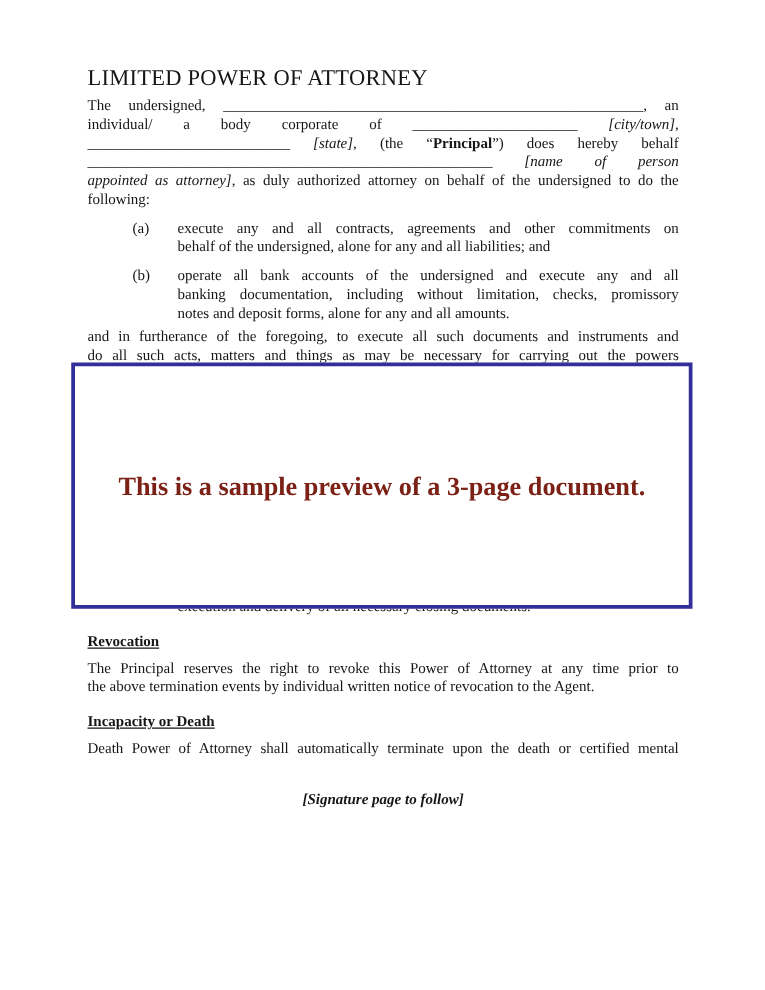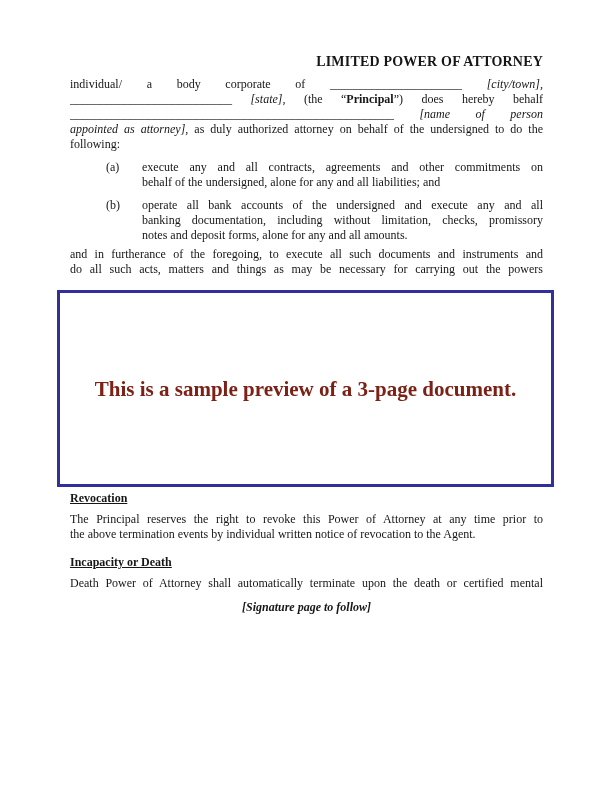--- a/index.html
+++ b/index.html
@@ -14,23 +14,23 @@
     color: #161616;
     overflow: hidden;
   }
   .content {
     position: absolute;
     left: 70px;
     top: 54px;
     width: 473px;
   }
   .doc-title {
-    text-align: right;
-    font-weight: bold;
-    font-size: 14px;
+    text-align: left;
+    font-weight: normal;
+    font-size: 18px;
     line-height: 16px;
     letter-spacing: 0.2px;
   }
   .line {
     text-align: justify;
     text-align-last: justify;
   }
   .line.last {
     text-align-last: left;
   }
@@ -45,21 +45,21 @@
   
   [data-name="intro-paragraph"]        { margin-top: 7px; }
   [data-name="list-item-a"]            { margin-top: 8px; }
   [data-name="list-item-b"]            { margin-top: 8px; }
   [data-name="furtherance-paragraph"]  { margin-top: 4px; }
   [data-name="partial-covered-line"]   { margin-top: 186px; padding-left: 72px; }
   [data-name="revocation-heading"]     { margin-top: 13px; }
   [data-name="revocation-paragraph"]   { margin-top: 6px; }
   [data-name="incapacity-heading"]     { margin-top: 13px; }
   [data-name="incapacity-paragraph"]   { margin-top: 6px; }
-  [data-name="signature-note"]         { margin-top: 9px; }
+  [data-name="signature-note"]         { margin-top: 26px; }
 
   .preview-overlay {
     position: absolute;
     left: 57px;
     top: 290px;
     width: 497px;
     height: 197px;
     box-sizing: border-box;
     background: #ffffff;
     border: 3px solid #322e9a;
@@ -77,20 +77,21 @@
   }
 </style>
 </head>
 <body>
 
 <div class="page" data-name="document-page">
   <div class="content" data-name="document-body">
     <div class="doc-title" data-name="document-title">LIMITED POWER OF ATTORNEY</div>
 
   <div class="blk blk-p" data-name="intro-paragraph">
+        <div class="line" data-name="text-line"><span data-name="text-segment">The undersigned, </span><span data-name="text-segment">________________________________________________________, an</span></div>
         <div class="line" data-name="text-line"><span data-name="text-segment">individual/ a body corporate of </span><span data-name="text-segment">______________________ </span><span class="s-i" data-name="text-segment">[city/town],</span></div>
         <div class="line" data-name="text-line"><span data-name="text-segment">___________________________ </span><span class="s-i" data-name="text-segment">[state],</span><span data-name="text-segment"> (the “</span><span class="s-b" data-name="text-segment">Principal</span><span data-name="text-segment">”) does hereby behalf</span></div>
         <div class="line" data-name="text-line"><span data-name="text-segment">______________________________________________________ </span><span class="s-i" data-name="text-segment">[name of person</span></div>
         <div class="line" data-name="text-line"><span class="s-i" data-name="text-segment">appointed as attorney]</span><span data-name="text-segment">, as duly authorized attorney on behalf of the undersigned to do the</span></div>
         <div class="line last" data-name="text-line"><span data-name="text-segment">following:</span></div>
       </div>
       <div class="blk blk-li" data-name="list-item-a">
         <span class="marker" data-name="list-marker">(a)</span>
         <div class="line" data-name="text-line"><span data-name="text-segment">execute any and all contracts, agreements and other commitments on</span></div>
         <div class="line last" data-name="text-line"><span data-name="text-segment">behalf of the undersigned, alone for any and all liabilities; and</span></div>

